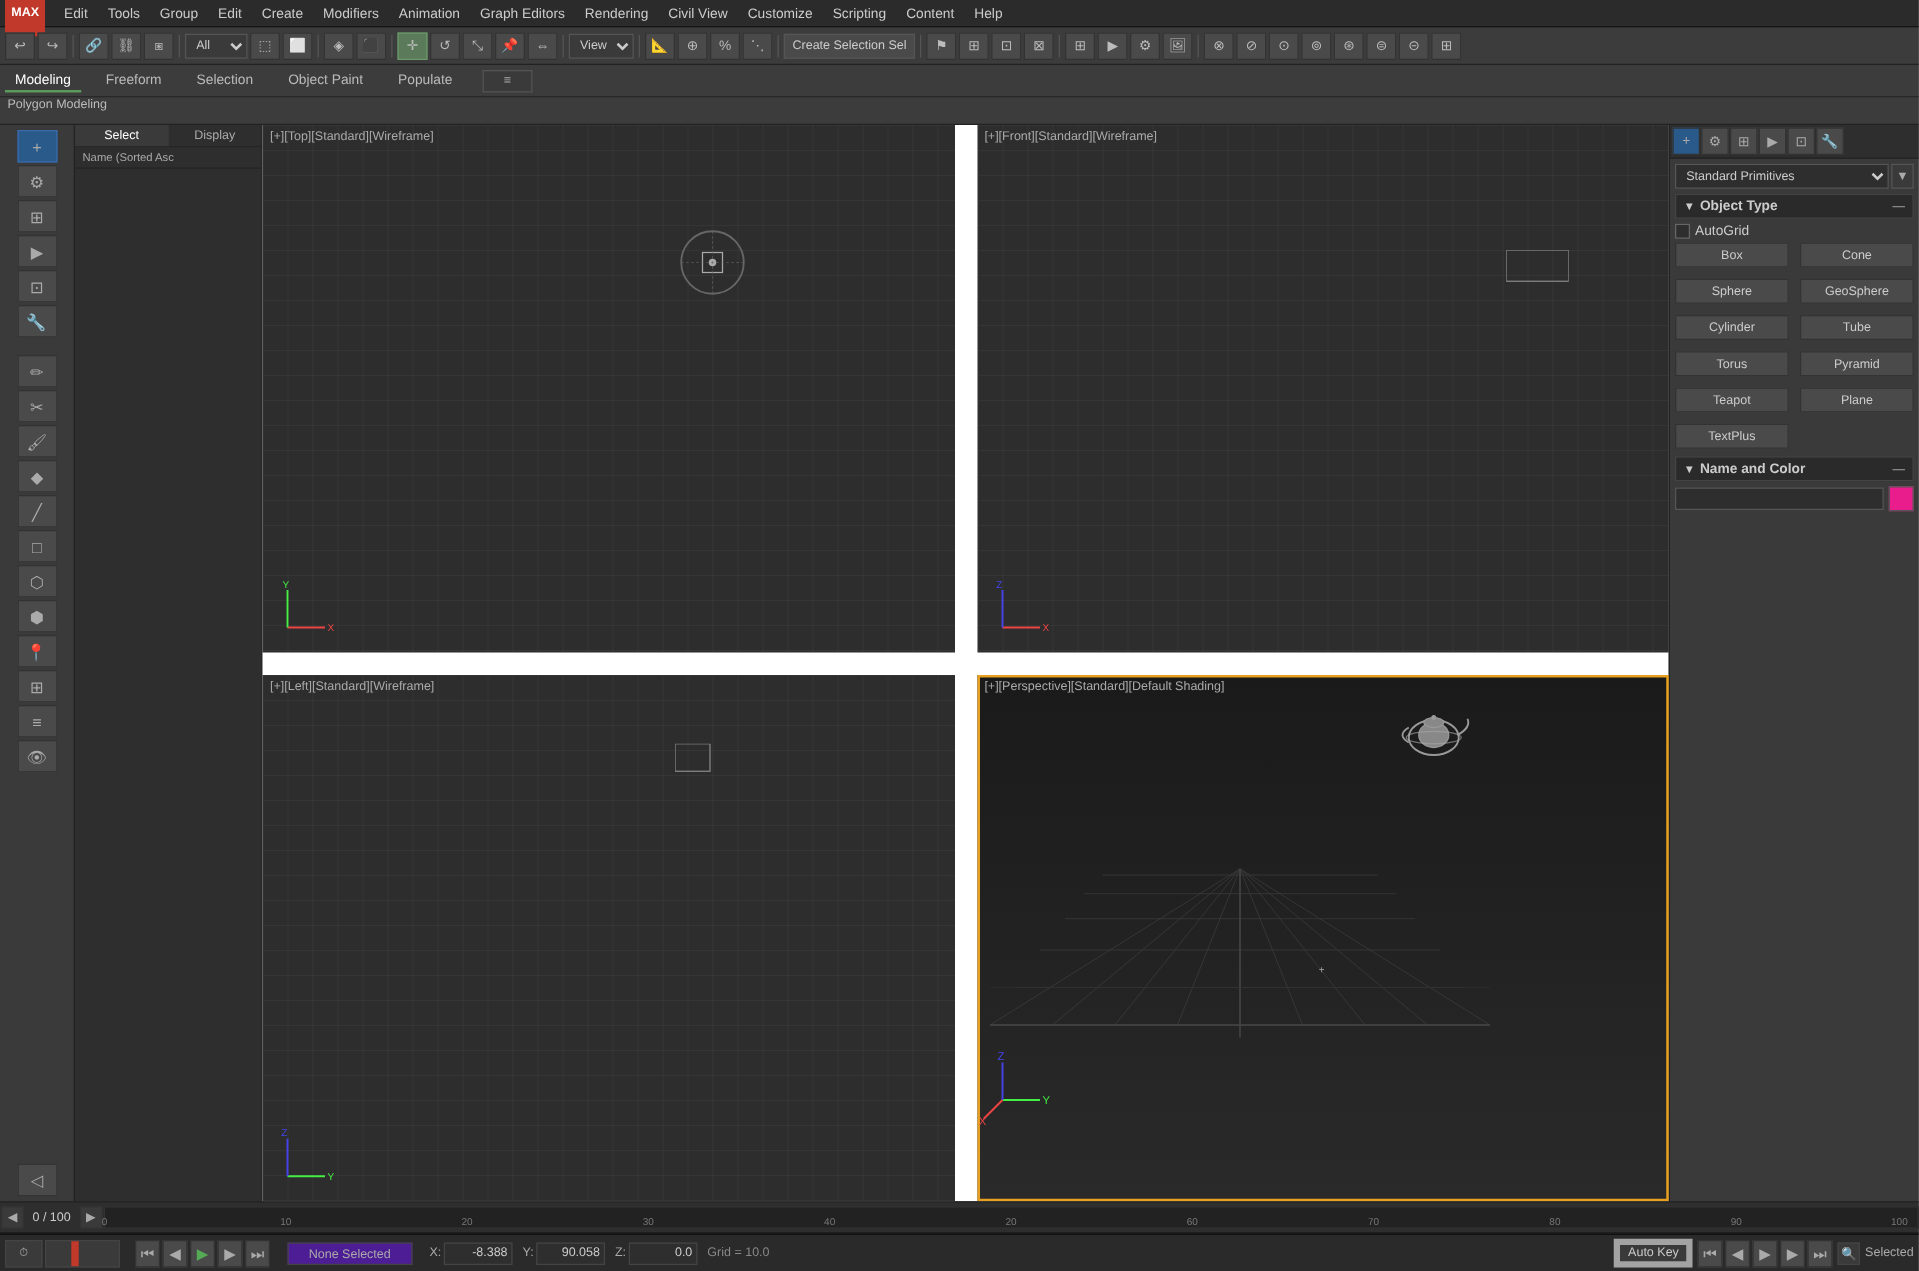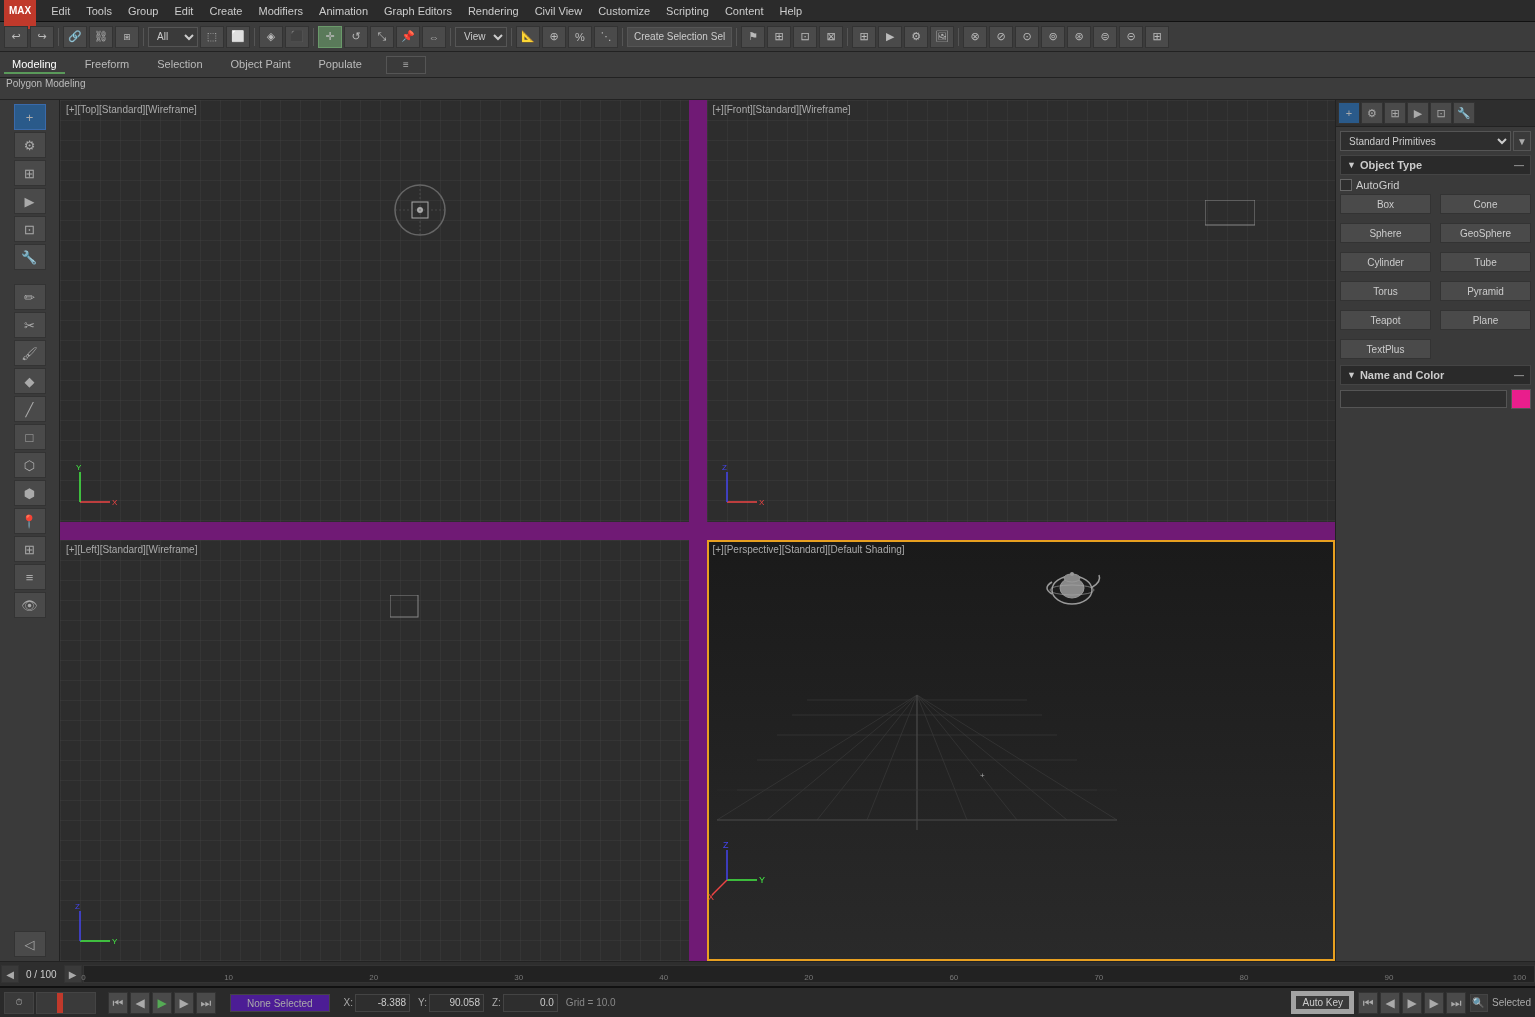--- a/index.html
+++ b/index.html
@@ -172,21 +172,21 @@
       border-bottom: 1px solid #222;
     }
 
     
     .viewport-area {
       flex: 1;
       display: grid;
       grid-template-columns: 1fr 1fr;
       grid-template-rows: 1fr 1fr;
       gap: 18px;
-      background: #701a75;
+      background: #ffffff;
     }
     .viewport {
       background: #2d2d2d;
       position: relative;
       overflow: hidden;
     }
     .viewport.active-vp {
       outline: 2px solid #e8a020;
       outline-offset: -2px;
     }
@@ -579,20 +579,28 @@
     <div class="sidebar-icon">⬡</div>
     <div class="sidebar-icon">⬢</div>
     <div class="sidebar-icon">📍</div>
     <div class="sidebar-icon">⊞</div>
     <div class="sidebar-icon">≡</div>
     <div class="sidebar-icon">👁</div>
     <div style="flex:1;"></div>
     <div class="sidebar-icon">◁</div>
   </div>
 
+  <div class="scene-panel">
+    <div class="scene-panel-tabs">
+      <div class="scene-panel-tab active">Select</div>
+      <div class="scene-panel-tab">Display</div>
+    </div>
+    <div class="scene-panel-header">Name (Sorted Asc</div>
+    <div style="flex:1; background:#2e2e2e;"></div>
+  </div>
 
   <div class="viewport-area">
 
     <div class="viewport">
       <div class="viewport-grid"></div>
       <div class="viewport-label">[+][Top][Standard][Wireframe]</div>
 
       <svg class="viewport-axis-svg" width="50" height="50">
         <line x1="10" y1="40" x2="40" y2="40" stroke="#e44" stroke-width="1.5"></line>
         <line x1="10" y1="40" x2="10" y2="10" stroke="#4e4" stroke-width="1.5"></line>

